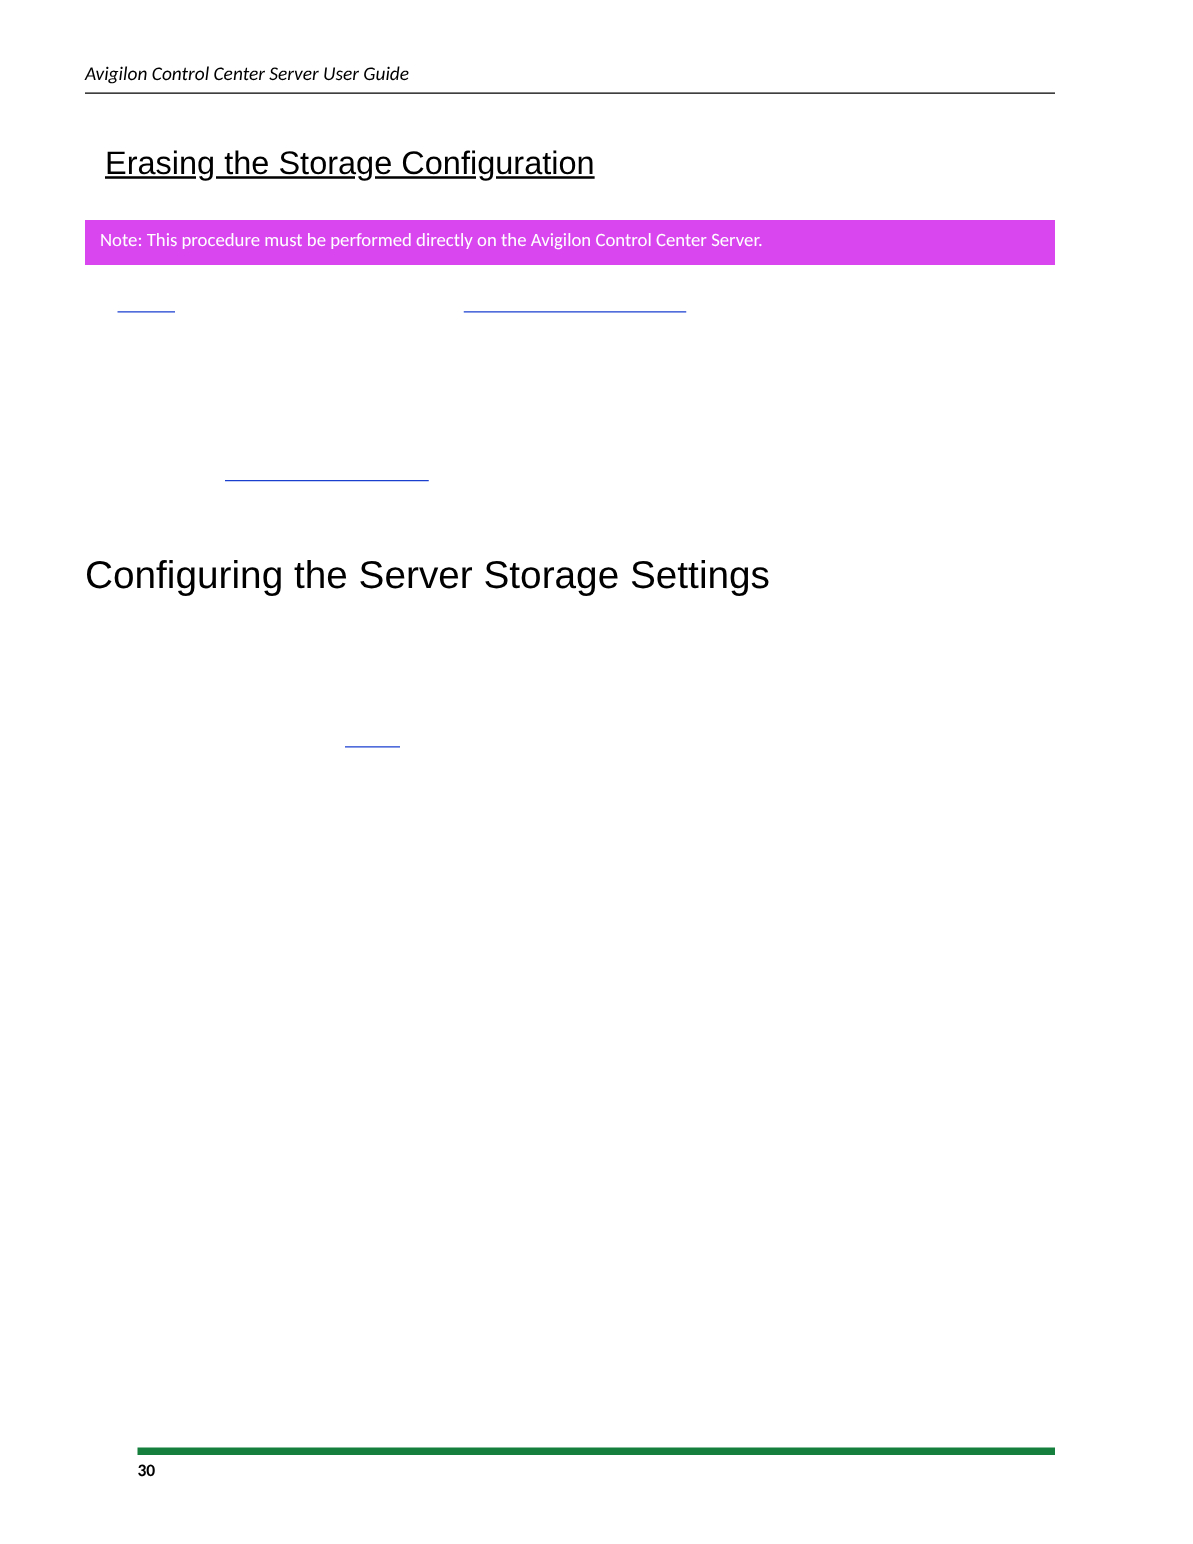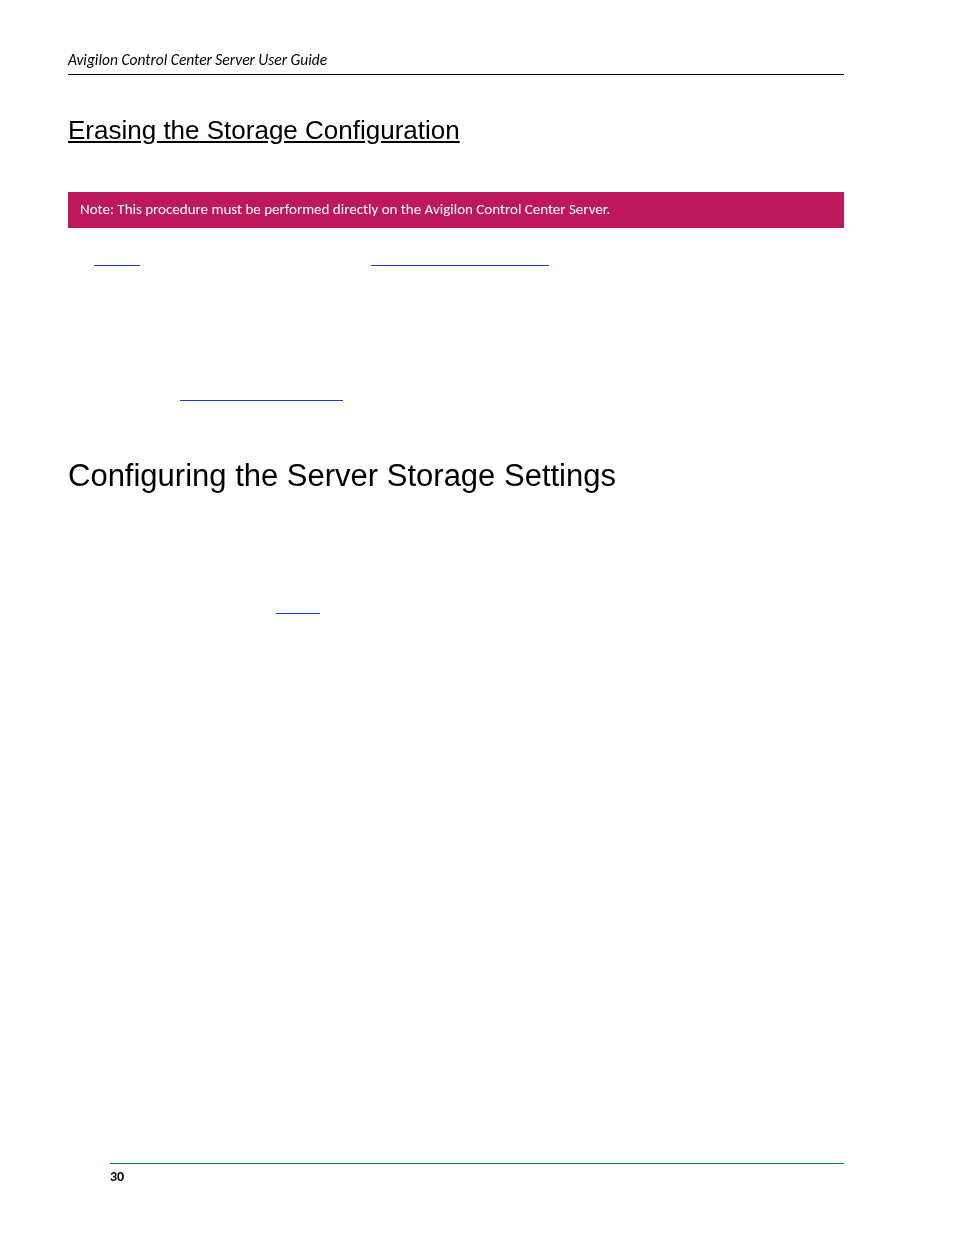--- a/index.html
+++ b/index.html
@@ -24,30 +24,29 @@
       padding-bottom: 5px;
       border-bottom: 1px solid #000000;
       margin-bottom: 40px;
     }
     .h2 {
       font-family: "Helvetica Neue", Helvetica, Arial, sans-serif;
       font-weight: 300;
       font-size: 26px;
       color: #000000;
       text-decoration: underline;
-      margin: 0 0 30px 0;
+      margin: 0 0 30px 16px;
     }
     .note-box {
-      background: #be185d;
+      background: #d946ef;
       padding: 8px 12px;
       font-size: 15px;
       color: #ffffff;
       margin-bottom: 18px;
       line-height: 1.3;
-      margin-top: 16px;
     }
     .body-text {
       font-size: 15px;
       color: #ffffff;
       line-height: 1.45;
       margin: 0 0 16px 0;
     }
     .link {
       color: #ffffff;
       text-decoration: none;
@@ -80,21 +79,21 @@
       font-weight: 300;
       font-size: 31px;
       color: #000000;
       margin: 40px 0 24px 0;
     }
     .footer {
       position: absolute;
       bottom: 50px;
       left: 110px;
       right: 110px;
-      border-top: 1px solid #15803d;
+      border-top: 6px solid #15803d;
       padding-top: 4px;
       font-weight: bold;
       font-size: 14px;
       color: #000000;
     }
   </style>
 </head>
 <body>
 
 <div class="page">

